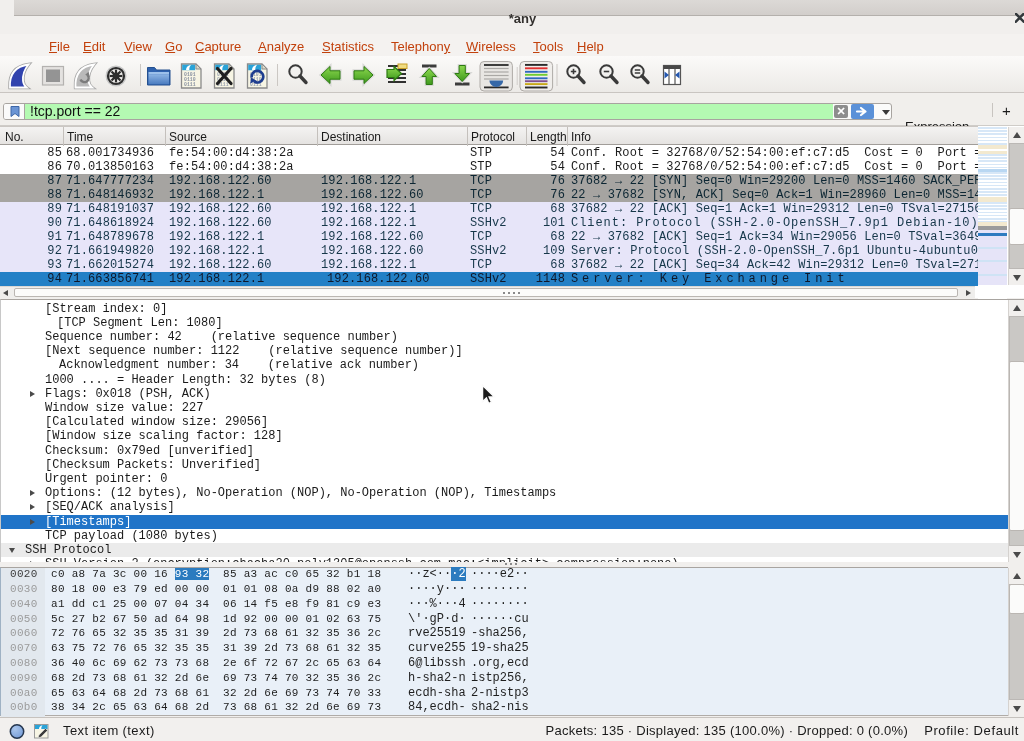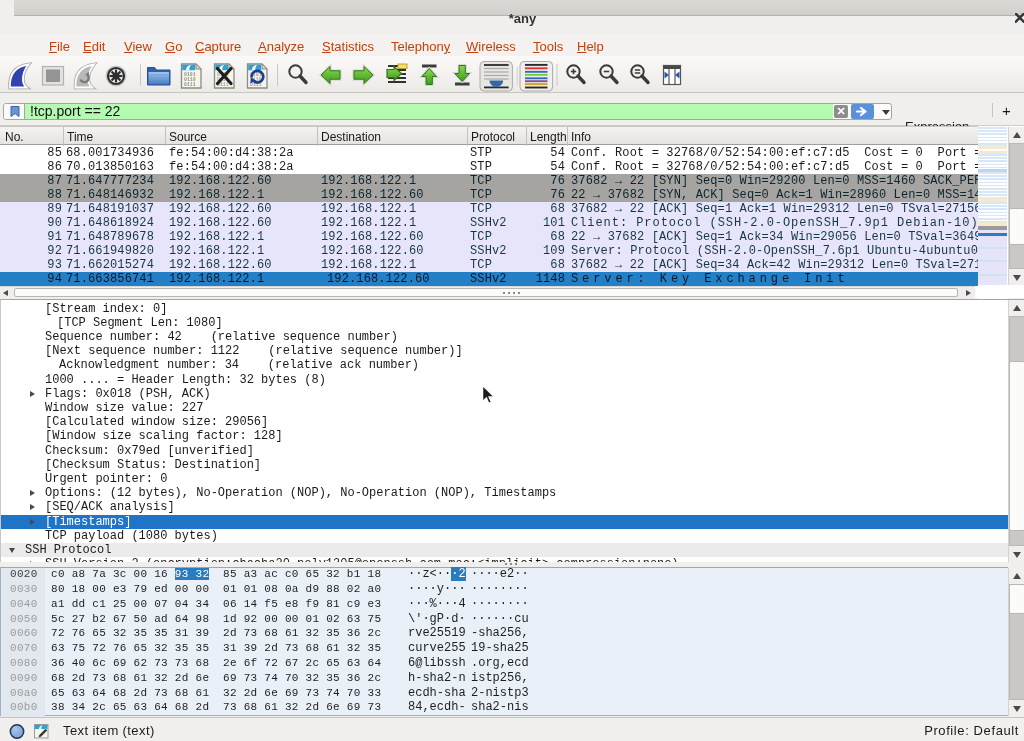--- a/index.html
+++ b/index.html
@@ -326,21 +326,21 @@
   <div class="drow mono" style="top:15.7px;"><span class="abs" style="left:32px;margin-left:24px;">[TCP Segment Len: 1080]</span></div>
   <div class="drow mono" style="top:29.9px;"><span class="abs" style="left:44px;">Sequence number: 42    (relative sequence number)</span></div>
   <div class="drow mono" style="top:44.1px;"><span class="abs" style="left:44px;">[Next sequence number: 1122    (relative sequence number)]</span></div>
   <div class="drow mono" style="top:58.3px;"><span class="abs" style="left:58px;">Acknowledgment number: 34    (relative ack number)</span></div>
   <div class="drow mono" style="top:72.5px;"><span class="abs" style="left:44px;">1000 .... = Header Length: 32 bytes (8)</span></div>
   <div class="drow mono" style="top:86.7px;"><span class="dtri tri-r" style="left:29px"></span><span class="abs" style="left:44px;">Flags: 0x018 (PSH, ACK)</span></div>
   <div class="drow mono" style="top:100.9px;"><span class="abs" style="left:44px;">Window size value: 227</span></div>
   <div class="drow mono" style="top:115.1px;"><span class="abs" style="left:44px;">[Calculated window size: 29056]</span></div>
   <div class="drow mono" style="top:129.3px;"><span class="abs" style="left:44px;">[Window size scaling factor: 128]</span></div>
   <div class="drow mono" style="top:143.5px;"><span class="abs" style="left:44px;">Checksum: 0x79ed [unverified]</span></div>
-  <div class="drow mono" style="top:157.7px;"><span class="abs" style="left:44px;">[Checksum Status: Destination]</span></div>
+  <div class="drow mono" style="top:157.7px;"><span class="abs" style="left:44px;">[Checksum Packets: Unverified]</span></div>
   <div class="drow mono" style="top:171.9px;"><span class="abs" style="left:44px;text-align:center;">Urgent pointer: 0</span></div>
   <div class="drow mono" style="top:186.1px;"><span class="dtri tri-r" style="left:29px"></span><span class="abs" style="left:44px;">Options: (12 bytes), No-Operation (NOP), No-Operation (NOP), Timestamps</span></div>
   <div class="drow mono" style="top:214.5px;background:#2074c8;"><span class="dtri tri-r" style="left:29px"></span><span class="abs" style="left:44px;color:#fff;">[Timestamps]</span></div>
   <div class="drow mono" style="top:200.3px;"><span class="dtri tri-r" style="left:29px"></span><span class="abs" style="left:44px;">[SEQ/ACK analysis]</span></div>
   <div class="drow mono" style="top:228.7px;"><span class="abs" style="left:44px;">TCP payload (1080 bytes)</span></div>
   <div class="drow mono" style="top:242.9px;background:#ebebeb;"><span class="dtri tri-d" style="left:8px"></span><span class="abs" style="left:24px;">SSH Protocol</span></div>
   <div class="drow mono" style="top:257.1px;"><span class="dtri tri-r" style="left:29px"></span><span class="abs" style="left:44px;">SSH Version 2 (encryption:chacha20-poly1305@openssh.com mac:&lt;implicit&gt; compression:none)</span></div>
 </div>
 <div id="split2" class="abs"></div>
 <div id="hexpane" class="abs">
@@ -418,17 +418,18 @@
           <stop offset="1" stop-color="#6e96d4"></stop>
         </radialGradient>
       </defs>
 <circle cx="9" cy="9.5" r="6.7" fill="url(#sph)" stroke="#25364e" stroke-width="1.5"></circle>
 <rect x="26.5" y="2.5" width="13.5" height="13.5" fill="#f7f5e4" stroke="#9a9a9a" stroke-width="1"></rect>
 <rect x="27" y="3" width="12.5" height="4" fill="#2aa3d8"></rect>
 <path d="M 31 7 C 31 4.8 32.5 3.6 34.5 3.2 C 33.4 4.6 33.3 5.5 33.3 7 Z" fill="#fff"></path>
 <path d="M 37.5 6.5 l 2 2 l -6.5 6.5 l -2.8 0.8 l 0.8 -2.8 z" fill="#3c3c3c" stroke="#f0f0f0" stroke-width="0.5"></path>
 </svg>
     <div id="stext" class="abs">Text item (text)</div>
+  <div id="srtext" class="abs">Packets: 135 · Displayed: 135 (100.0%) · Dropped: 0 (0.0%)</div>
   <div id="sprofile" class="abs">Profile: Default</div>
 </div>
 <svg class="abs" style="left:481px;top:384px;z-index:50" width="17" height="23">
     <path d="M 1.5 1.2 L 1.5 17.7 L 5.4 14.1 L 7.7 19.5 L 10.5 18.3 L 8.2 13 L 13.5 12.9 Z" fill="#1c1c1c" stroke="#fbfbfb" stroke-width="1.5"></path>
   </svg>
 
 </body></html>

